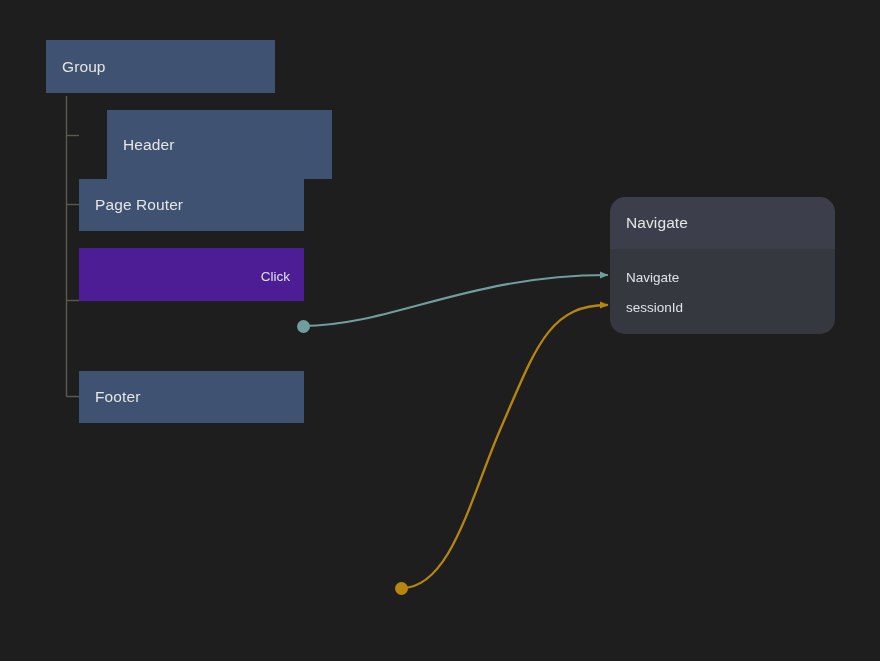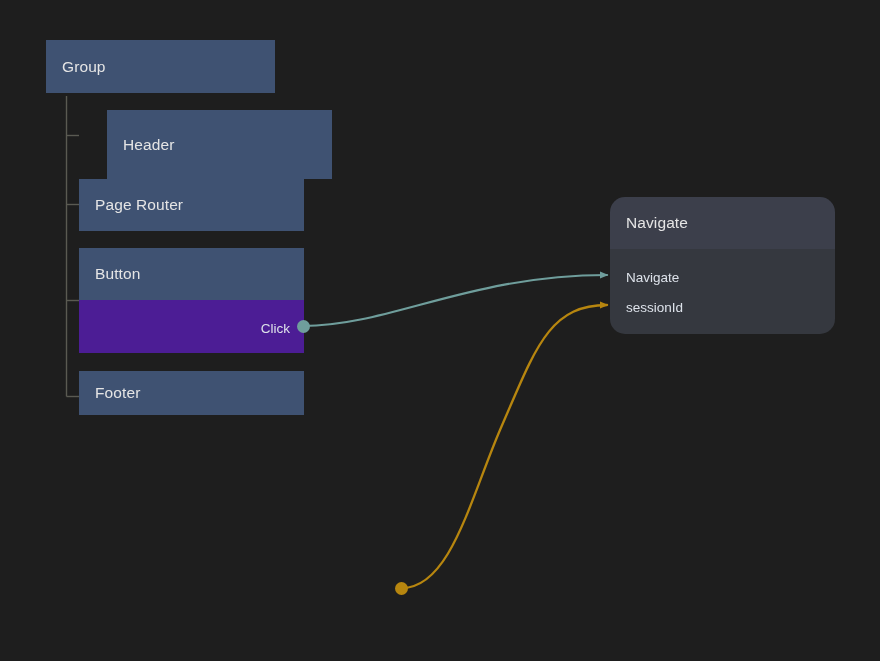--- a/index.html
+++ b/index.html
@@ -158,32 +158,29 @@
     </div>
   </div>
 
   <div class="node node-blue" style="left:79px; top:179px; width:225px; height:52px;">
     <div class="node-header">
       <span class="node-title">Page Router</span>
     </div>
   </div>
 
   <div class="node node-blue" style="left:79px; top:248px; width:225px; height:105px;">
-    <div class="node-header" style="height:52px;">
-      <span class="node-title">Button</span>
-    </div>
     <div class="node-body" style="height:53px;">
       <div class="port-row out" style="top:18px; right:14px;">
         <span class="port-label">Click</span>
       </div>
     </div>
   </div>
   <span class="port-dot exec" style="left:297px; top:320px;"></span>
 
-  <div class="node node-blue" style="left:79px; top:371px; width:225px; height:44px;">
+  <div class="node node-blue" style="left:79px; top:371px; width:225px; height:52px;">
     <div class="node-header">
       <span class="node-title">Footer</span>
     </div>
   </div>
 
   <div class="node node-gray" style="left:610px; top:197px; width:225px; height:137px;border-radius:15px;">
     <div class="node-header" style="height:52px;">
       <span class="node-title">Navigate</span>
     </div>
     <div class="node-body" style="height:85px;">

